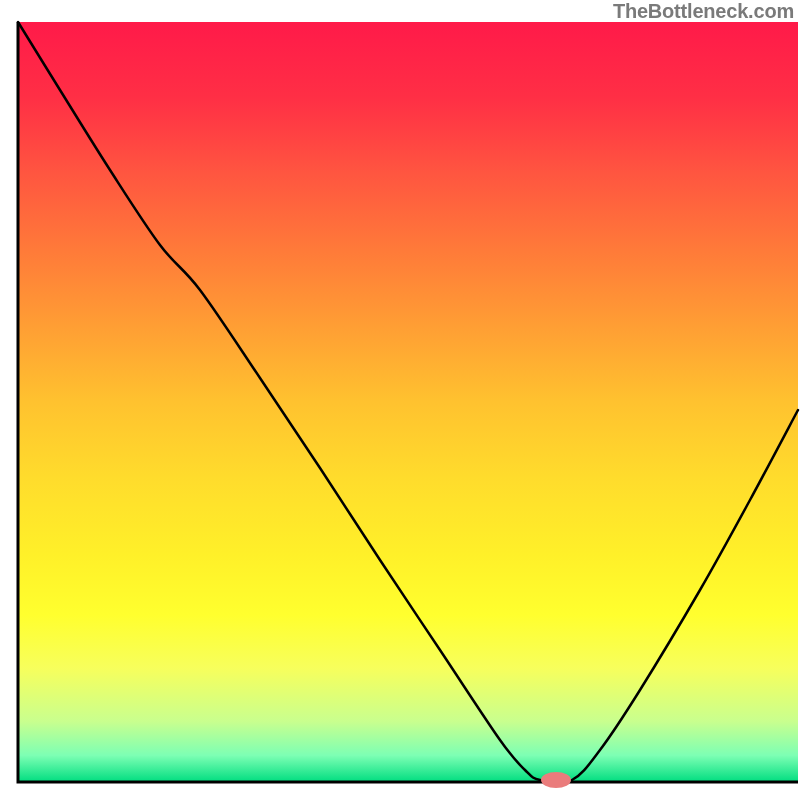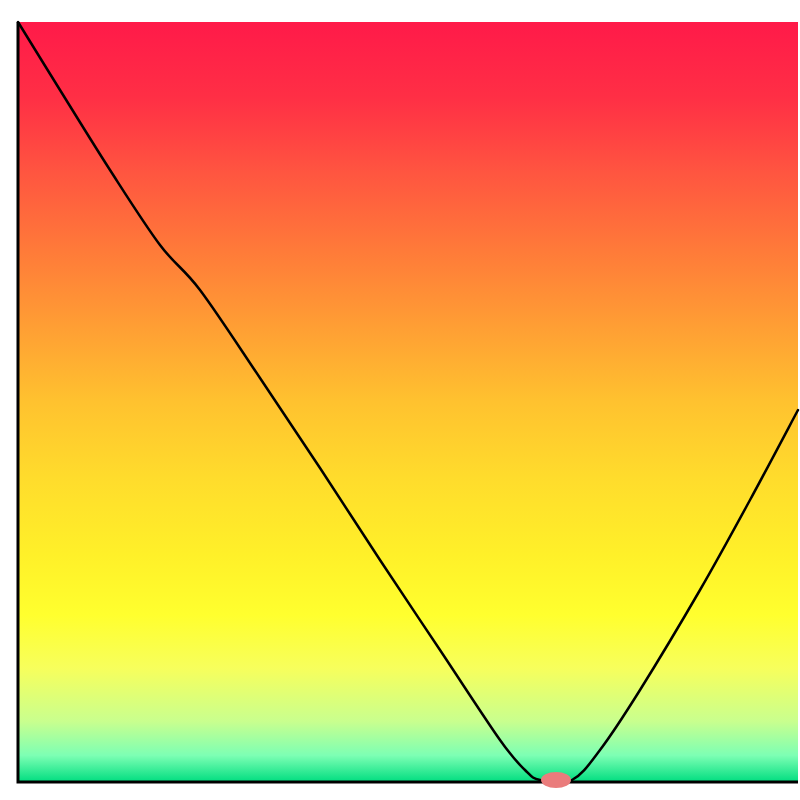--- a/index.html
+++ b/index.html
@@ -59,13 +59,14 @@
 
     <rect id="bg-rect" fill="url(#bg-grad)" x="18" y="22" width="780" height="760"></rect>
 
     <path id="axes-path" fill="none" d="M 18 22 L 18 782 L 798 782" stroke="#000000" stroke-width="3"></path>
 
     <path id="curve-path" fill="none" d="M 18 22 C 25 33.333333333333336, 44.666666666666664 65.33333333333333, 60 90 C 75.33333333333333 114.66666666666667, 93.33333333333333 144.16666666666666, 110 170 C 126.66666666666667 195.83333333333334, 145 225, 160 245 C 175 265, 183.33333333333334 267.8333333333333, 200 290 C 216.66666666666666 312.1666666666667, 240 348.3333333333333, 260 378 C 280 407.6666666666667, 300 437.6666666666667, 320 468 C 340 498.3333333333333, 360 529.6666666666666, 380 560 C 400 590.3333333333334, 420 620, 440 650 C 460 680, 485.8333333333333 720, 500 740 C 514.1666666666666 760, 518.3333333333334 763.3333333333334, 525 770 C 531.6666666666666 776.6666666666666, 532.1666666666666 778.3333333333334, 540 780 C 547.8333333333334 781.6666666666666, 562 785, 572 780 C 582 775, 588.6666666666666 765, 600 750 C 611.3333333333334 735, 623.3333333333334 716.6666666666666, 640 690 C 656.6666666666666 663.3333333333334, 681.6666666666666 621.6666666666666, 700 590 C 718.3333333333334 558.3333333333334, 733.6666666666666 530, 750 500 C 766.3333333333334 470, 790 425, 798 410" stroke="#000000" stroke-width="2.5" stroke-linecap="round" stroke-linejoin="round"></path>
 
     <ellipse id="marker-ellipse" cx="556" cy="780" rx="15" ry="8" fill="#ea7c7c"></ellipse>
   </svg>
 
+  <div class="attribution">TheBottleneck.com</div>
 </div>
 
 </body></html>

